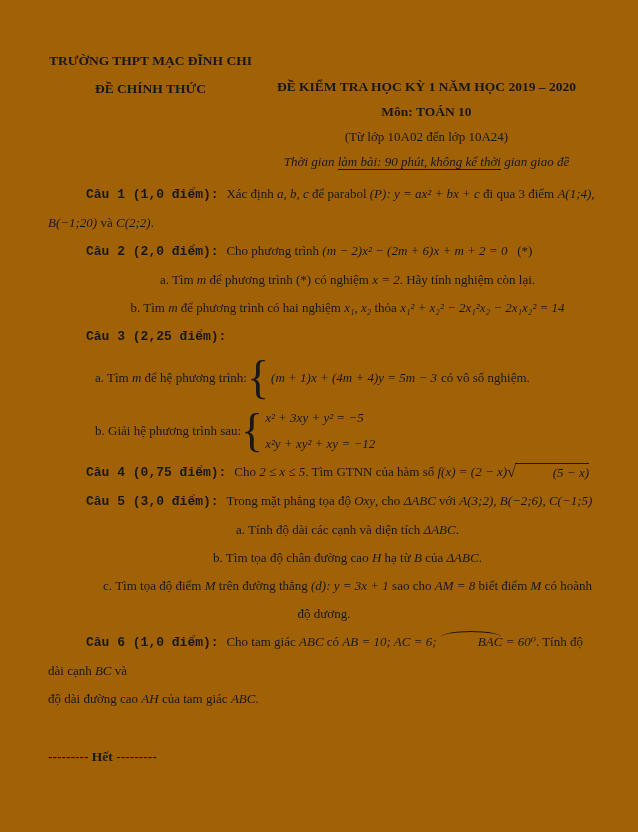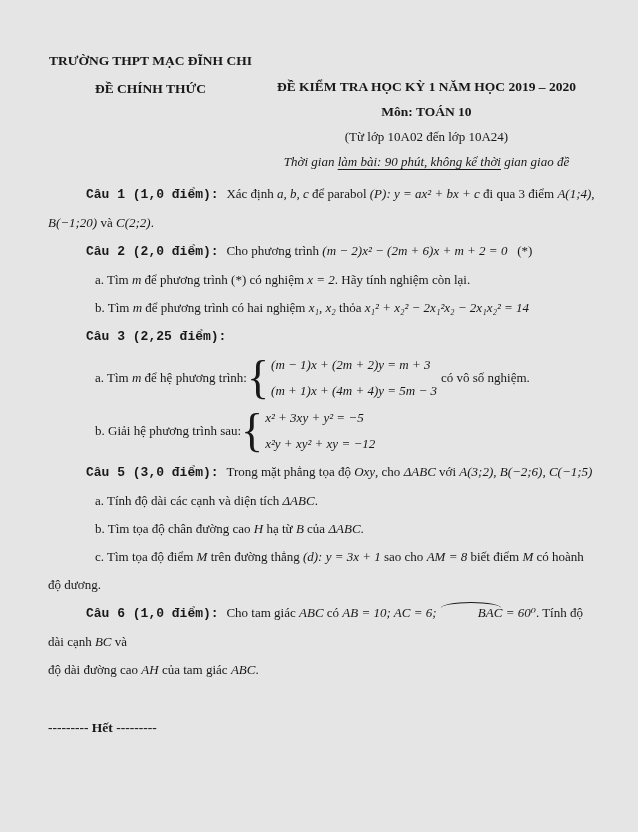--- a/index.html
+++ b/index.html
@@ -2,39 +2,39 @@
 <html><head>
 <meta charset="utf-8">
 <style>
   html, body { margin: 0; padding: 0; background: #ffffff; }
   .page {
     position: relative;
     width: 638px;
     height: 832px;
     box-sizing: border-box;
     padding: 46px 38px 0 48px;
-    background: #e5e5e5;
+    background: #a16207;
     color: #181818;
     font-family: "Liberation Serif", "DejaVu Serif", serif;
     font-size: 13px;
     overflow: hidden;
   }
 
   
   .header { display: flex; margin-bottom: 6px; }
   .header-left { width: 205px; text-align: center; padding-top: 1px; }
   .header-left .hline { font-weight: bold; line-height: 28px; white-space: nowrap; font-size: 13.5px; }
   .header-right { flex: 1; text-align: center; margin-top: 28px; }
   .header-right .hline { line-height: 25px; white-space: nowrap; }
   .hline.bold { font-weight: bold; font-size: 13.5px; }
 
   
   .para { margin: 0; line-height: 28px; text-align: left; }
   .indent1 { text-indent: 38px; }
-  .indent2 { text-indent: 47px; }
+  .indent2 { text-indent: 47px; text-align: center; }
 
   
   .run-n  { font-style: normal; }
   .run-b  { font-weight: bold; font-family: Liberation Mono, monospace; }
   .run-i  { font-style: italic; }
   .run-iu { font-style: italic; text-decoration: underline; text-decoration-thickness: 1px; text-underline-offset: 3px; }
   .run-arc { font-style: italic; display: inline-block; line-height: normal; position: relative; }
   .run-arc::before {
     content: ""; position: absolute; left: 1px; right: 1px; top: -3px; height: 5px;
     border-top: 1.3px solid currentColor;
@@ -79,38 +79,38 @@
   <p class="para indent2"><span class="run-n">a. Tìm </span><span class="run-i">m</span><span class="run-n"> để phương trình (*) có nghiệm </span><span class="run-i">x = 2</span><span class="run-n">. Hãy tính nghiệm còn lại.</span></p>
   <p class="para indent2"><span class="run-n">b. Tìm </span><span class="run-i">m</span><span class="run-n"> để phương trình có hai nghiệm </span><span class="run-i">x₁, x₂</span><span class="run-n"> thỏa </span><span class="run-i">x₁² + x₂² − 2x₁²x₂ − 2x₁x₂² = 14</span></p>
 
   <p class="para indent1"><span class="run-b">Câu 3 (2,25 điểm):</span></p>
 
   <div class="sys-row">
     <span class="sys-pre"><span class="run-n">a. Tìm </span><span class="run-i">m</span><span class="run-n"> để hệ phương trình: </span></span>
     <span class="system">
       <span class="brace">{</span>
       <span class="sys-lines">
-        <span class="sys-line">(m − 1)x + (2m + 2)y = m + 3</span>
         <span class="sys-line">(m + 1)x + (4m + 4)y = 5m − 3</span>
       </span>
     </span>
     <span class="sys-post">có vô số nghiệm.</span>
   </div>
 
   <div class="sys-row">
     <span class="sys-pre"><span class="run-n">b. Giải hệ phương trình sau: </span></span>
     <span class="system">
       <span class="brace">{</span>
       <span class="sys-lines">
         <span class="sys-line">x² + 3xy + y² = −5</span>
         <span class="sys-line">x²y + xy² + xy = −12</span>
       </span>
     </span>
   </div>
 
+  <p class="para indent1"><span class="run-b">Câu 4 (0,75 điểm): </span><span class="run-n">Cho </span><span class="run-i">2 ≤ x ≤ 5</span><span class="run-n">. Tìm GTNN của hàm số </span><span class="run-i">f(x) = (2 − x)</span><span class="run-rsign">√</span><span class="run-irad">(5 − x)</span></p>
 
   <p class="para indent1"><span class="run-b">Câu 5 (3,0 điểm): </span><span class="run-n">Trong mặt phẳng tọa độ </span><span class="run-i">Oxy</span><span class="run-n">, cho </span><span class="run-i">ΔABC</span><span class="run-n"> với </span><span class="run-i">A(3;2), B(−2;6), C(−1;5)</span></p>
   <p class="para indent2"><span class="run-n">a. Tính độ dài các cạnh và diện tích </span><span class="run-i">ΔABC</span><span class="run-n">.</span></p>
   <p class="para indent2"><span class="run-n">b. Tìm tọa độ chân đường cao </span><span class="run-i">H</span><span class="run-n"> hạ từ </span><span class="run-i">B</span><span class="run-n"> của </span><span class="run-i">ΔABC</span><span class="run-n">.</span></p>
   <p class="para indent2"><span class="run-n">c. Tìm tọa độ điểm </span><span class="run-i">M</span><span class="run-n"> trên đường thẳng </span><span class="run-i">(d): y = 3x + 1</span><span class="run-n"> sao cho </span><span class="run-i">AM = 8</span><span class="run-n"> biết điểm </span><span class="run-i">M</span><span class="run-n"> có hoành</span><br><span class="run-n">độ dương.</span></p>
 
   <p class="para indent1"><span class="run-b">Câu 6 (1,0 điểm): </span><span class="run-n">Cho tam giác </span><span class="run-i">ABC</span><span class="run-n"> có </span><span class="run-i">AB = 10; AC = 6; </span><span class="run-arc">BAC</span><span class="run-i"> = 60⁰</span><span class="run-n">. Tính độ dài cạnh </span><span class="run-i">BC</span><span class="run-n"> và</span><br><span class="run-n">độ dài đường cao </span><span class="run-i">AH</span><span class="run-n"> của tam giác </span><span class="run-i">ABC</span><span class="run-n">.</span></p>
 
   <p class="footer-het">--------- Hết ---------</p>
 

